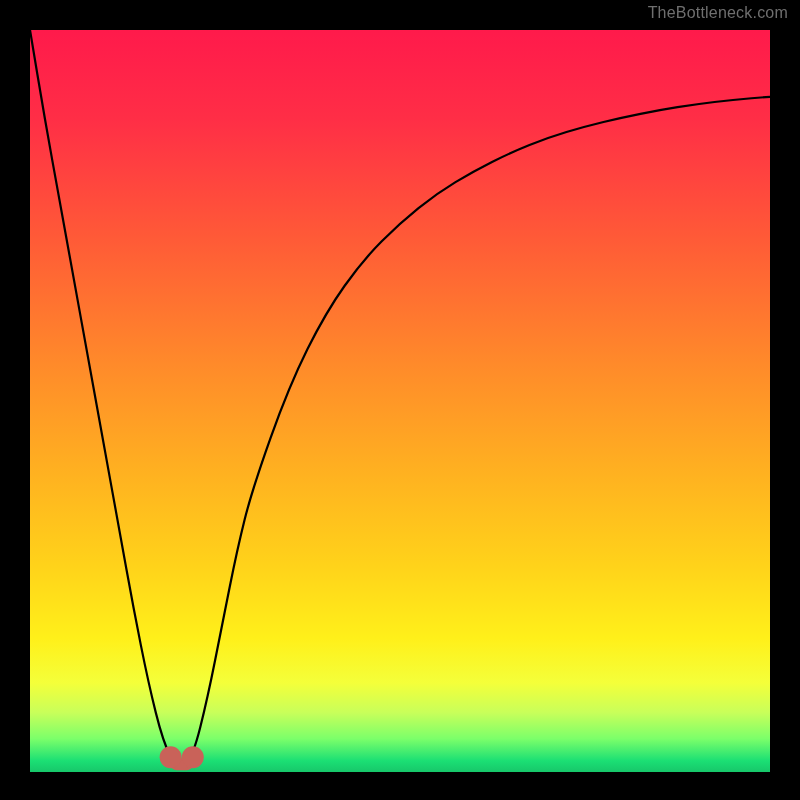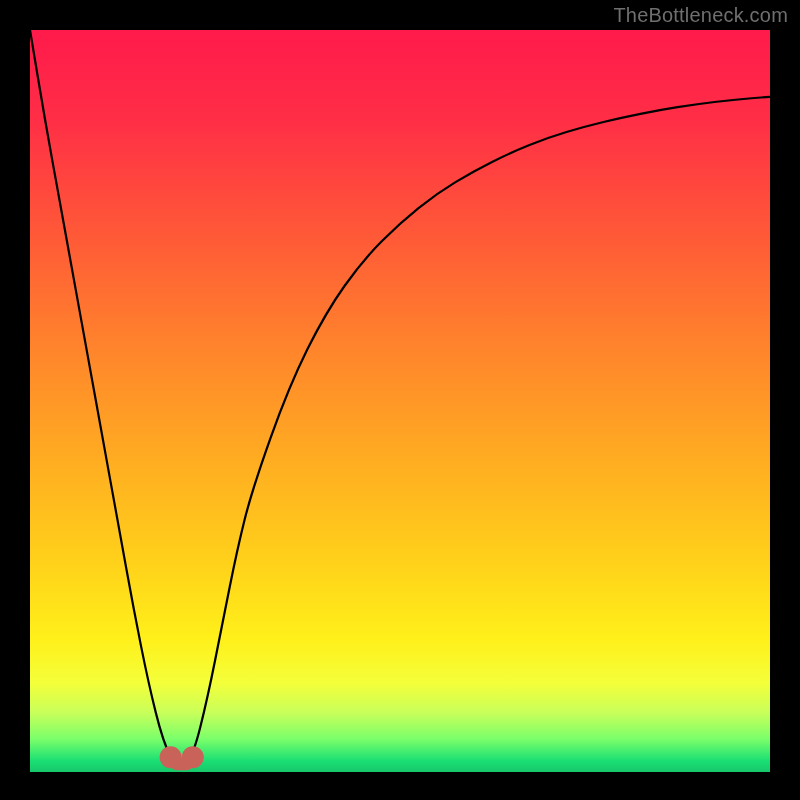--- a/index.html
+++ b/index.html
@@ -25,21 +25,21 @@
     top: 30px;
     width: 740px;
     height: 742px;
     overflow: hidden;
   }
   .watermark {
     position: absolute;
     top: 4px;
     right: 12px;
     color: #6f6f6f;
-    font-size: 20px;
+    font-size: 16px;
     font-weight: 500;
     letter-spacing: 0.2px;
     user-select: none;
   }
   svg { display: block; }
 </style>
 </head>
 <body>
 
 <div class="frame">

